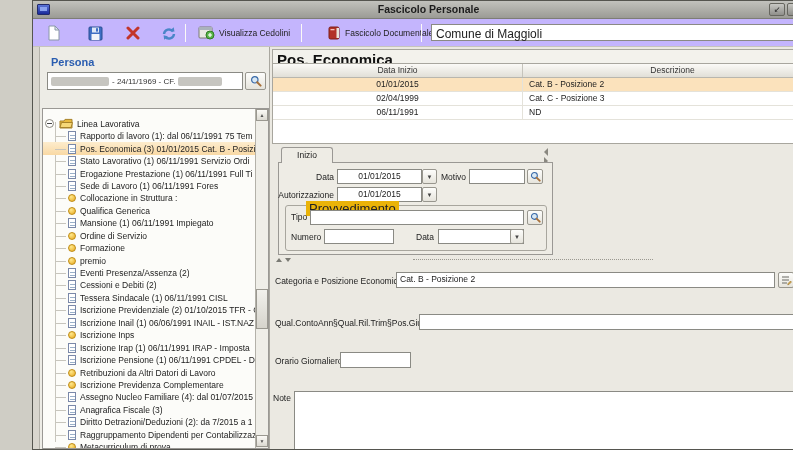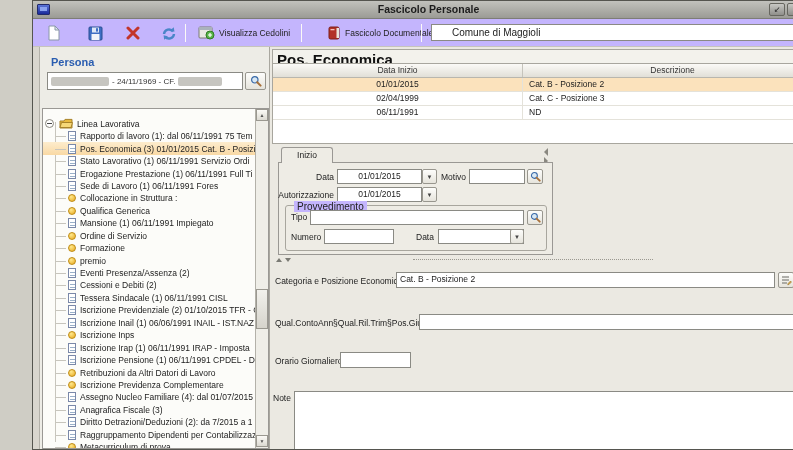--- a/index.html
+++ b/index.html
@@ -18,21 +18,21 @@
     background:linear-gradient(#c8c8c4,#8f8f8a);border:1px solid #66665f;border-radius:2px;cursor:default;}
   .wbtn.close{background:linear-gradient(#d86a58,#b03224);color:#fff;font-weight:bold;}
 
   
   .toolbar{position:absolute;left:0;top:18px;width:100%;height:28px;background:#c4b5fd;
     border-bottom:1px solid #c6c4bc;}
   .tbtn{position:absolute;top:3px;width:24px;height:22px;display:flex;align-items:center;justify-content:center;border-radius:2px;}
   .tsep{position:absolute;top:5px;width:1px;height:18px;background:#c2c0b8;border-right:1px solid #fbfaf6;}
   .tgroup{position:absolute;top:3px;height:22px;display:flex;align-items:center;gap:4px;font-size:8.5px;color:#222;padding:0 3px;}
   .combo{position:absolute;left:398px;top:5px;width:390px;height:17px;background:#fff;border:1px solid #8a8a84;}
-  .combo .val{position:absolute;left:20px;top:2px;font-size:10px;color:#222;}
+  .combo .val{position:absolute;left:4px;top:2px;font-size:12px;color:#222;}
   .combo .arrow{position:absolute;right:0;top:0;width:15px;height:15px;background:linear-gradient(#f7f6f2,#d9d7cf);
     border-left:1px solid #a8a69e;text-align:center;font-size:6px;line-height:15px;color:#444;}
 
   
   .left-strip{position:absolute;left:0;top:46px;width:7px;bottom:0;background:#d9d6ce;border-right:1px solid #b3b1a9;}
   .persona-panel{position:absolute;left:7px;top:46px;width:230px;bottom:0;background:#edece6;border-right:1px solid #a9a79f;}
   .persona-label{position:absolute;left:11px;top:9px;font-size:11px;font-weight:bold;color:#2a5db0;}
   .search-field{position:absolute;left:7px;top:25px;width:196px;height:18px;background:#fff;border:1px solid #8a8a84;
     display:flex;align-items:center;gap:3px;padding:0 3px;font-size:8px;color:#333;overflow:hidden;}
   .redact{height:9px;background:#c6c5c0;border-radius:2px;flex:none;}
@@ -86,21 +86,21 @@
     border:1px solid #9a9894;border-bottom:none;border-radius:3px 3px 0 0;
     font-size:8.5px;text-align:center;line-height:15px;color:#222;z-index:2;}
   .tab-body{position:absolute;left:245px;top:161px;width:275px;height:93px;background:#eeece5;border:1px solid #9a9894;}
   .flabel{position:absolute;font-size:8.5px;color:#222;white-space:nowrap;}
   .field{position:absolute;height:15px;background:#fff;border:1px solid #8a8a84;font-size:8.5px;color:#222;
     padding:1px 3px;overflow:hidden;white-space:nowrap;}
   .field.center{text-align:center;}
   .dd-btn{position:absolute;width:15px;height:15px;font-size:6px;line-height:14px;text-align:center;color:#444;}
   .mag-btn{position:absolute;width:16px;height:15px;}
   .fieldset{position:absolute;left:6px;top:42px;width:262px;height:46px;border:1px solid #a8a69e;border-radius:3px;}
-  .legend{position:absolute;left:8px;top:-5px;background:#c4b5fd;padding:0 3px;font-size:10px;color:#222;}
+  .legend{position:absolute;left:20px;top:-5px;background:#eab308;padding:0 3px;font-size:13px;color:#222;}
 
   .tab-arrows{position:absolute;left:510px;top:146px;width:8px;height:16px;}
   .tri-l{position:absolute;top:1px;left:1px;width:0;height:0;border:4px solid transparent;border-right-color:#8a8880;border-left:none;}
   .tri-r{position:absolute;top:10px;left:1px;width:0;height:0;border:4px solid transparent;border-left-color:#8a8880;border-right:none;}
   .v-dotted{position:absolute;left:517px;top:168px;height:72px;width:0;border-left:1px dotted #9a9890;}
   .h-split-arrows{position:absolute;left:243px;top:255px;display:flex;gap:3px;}
   .tri-u{width:0;height:0;border:3px solid transparent;border-bottom:4px solid #7a7a74;margin-top:-1px;}
   .tri-d{width:0;height:0;border:3px solid transparent;border-top:4px solid #7a7a74;margin-top:2px;}
   .h-dotted{position:absolute;left:380px;top:258px;width:240px;border-top:1px dotted #9a9890;}
 

